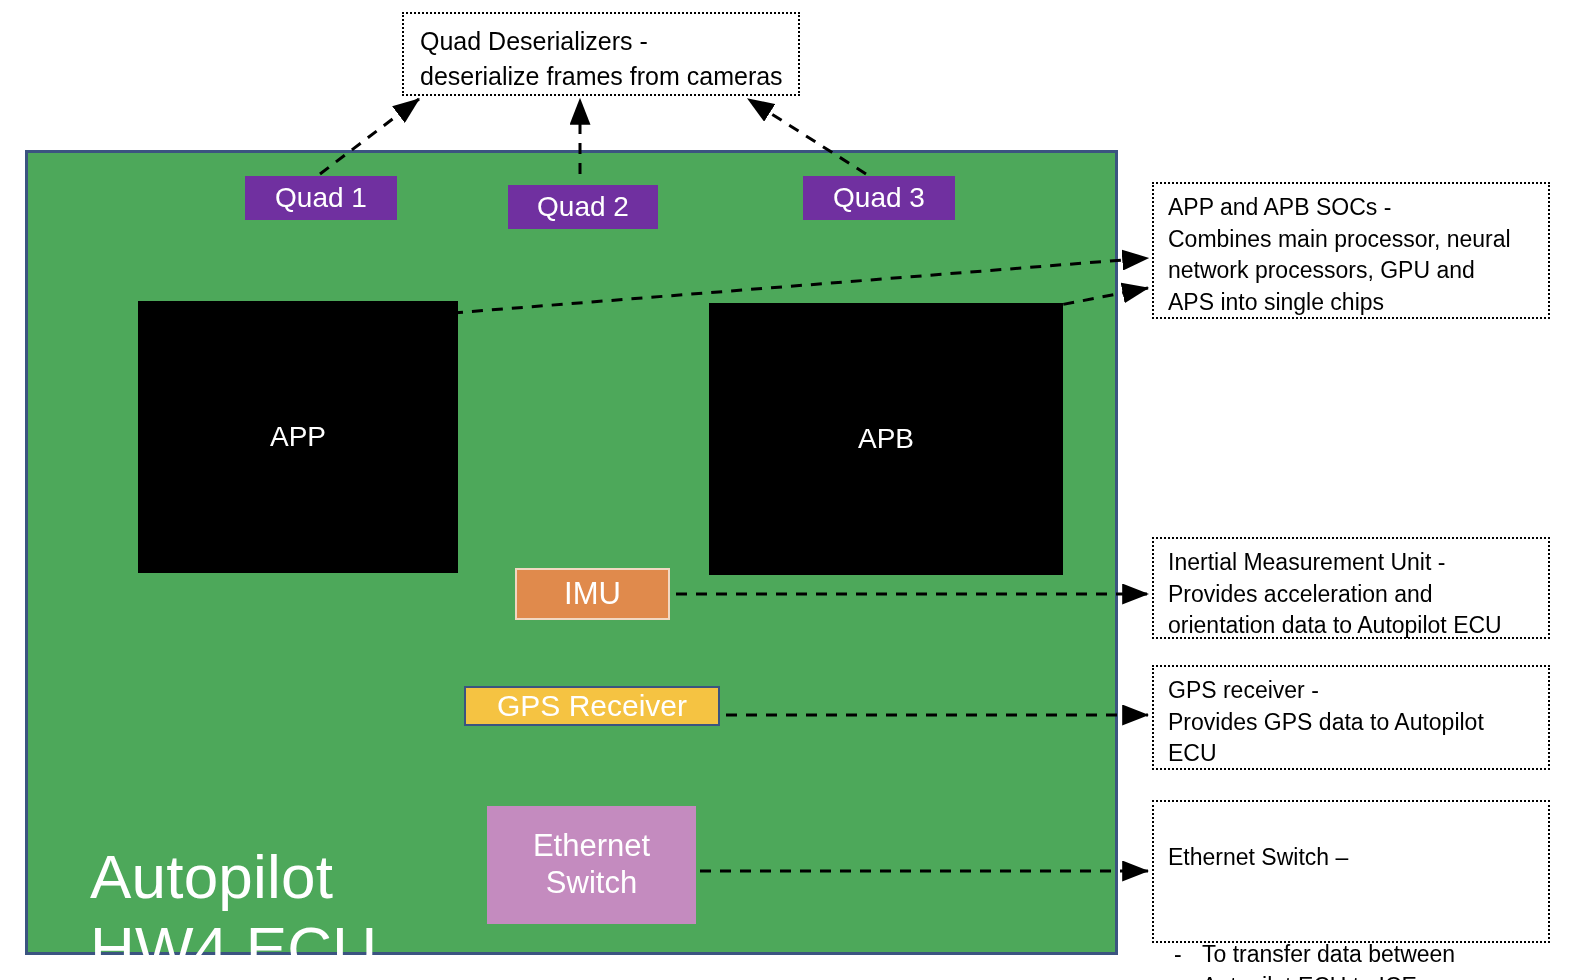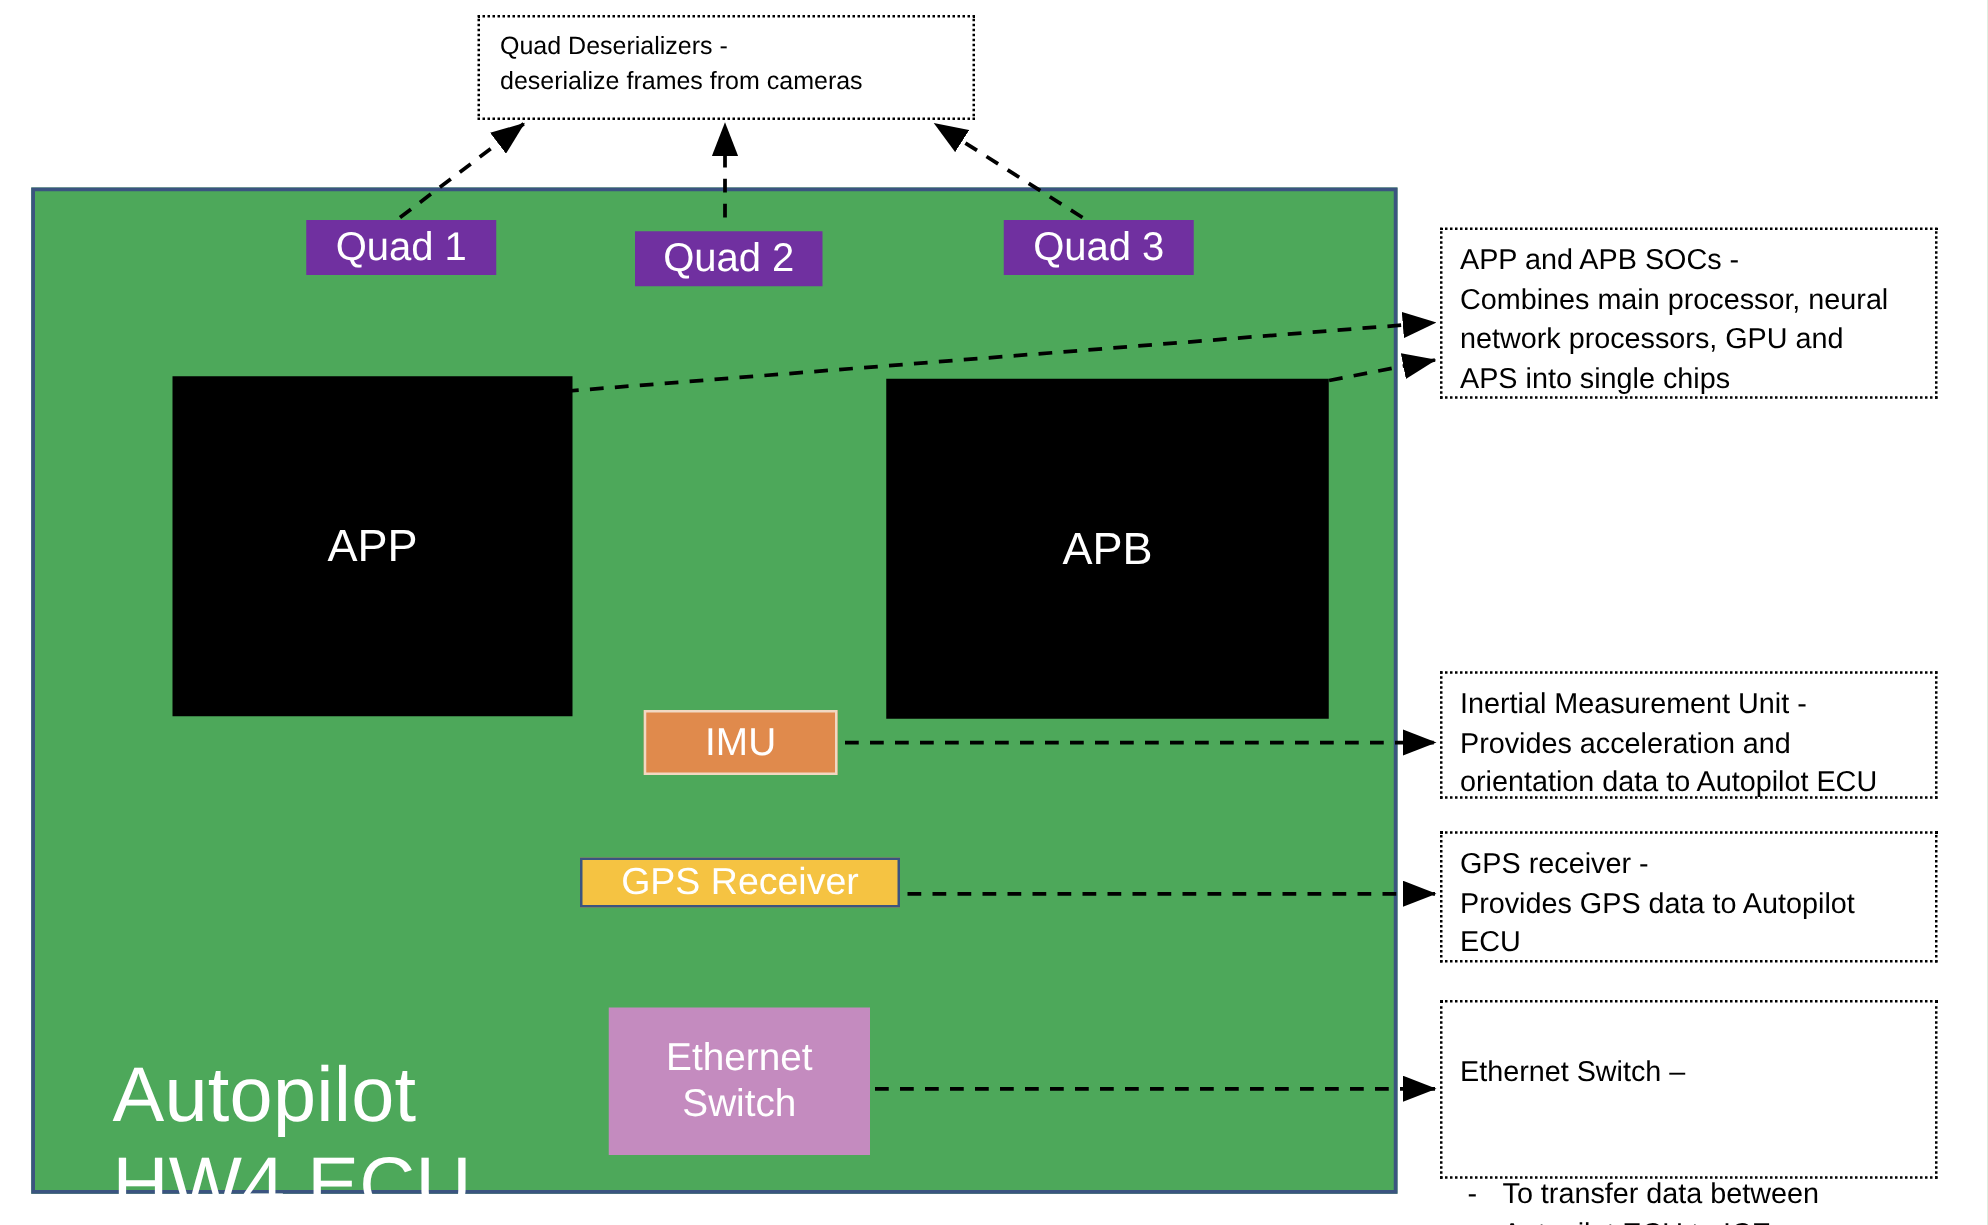--- a/index.html
+++ b/index.html
@@ -51,30 +51,30 @@
     align-items: center;
     justify-content: center;
     text-align: center;
     color: #ffffff;
     font-weight: 400;
     line-height: 1.18;
   }
 
   .quad {
     background: #7030A0;
-    font-size: 32px;
+    font-size: 28px;
     height: 44px;
   }
   .quad1 { left: 245px; top: 176px; width: 152px; }
   .quad2 { left: 508px; top: 161px; width: 150px; margin-top: 24px; }
   .quad3 { left: 789px; top: 176px; width: 152px; margin-left: 14px; }
 
   .soc {
     background: #000000;
-    font-size: 36px;
+    font-size: 28px;
     color: #ffffff;
   }
   .soc-app { left: 138px; top: 301px; width: 320px; height: 272px; }
   .soc-apb { left: 709px; top: 303px; width: 354px; height: 272px; }
 
   .imu {
     left: 515px; top: 568px; width: 155px; height: 52px;
     background: #E08A4C;
     border: 2px solid #F2D8C2;
     font-size: 31px;
@@ -99,23 +99,23 @@
     box-sizing: border-box;
     border: 2px dotted #000000;
     background: #ffffff;
     color: #000000;
     font-size: 23px;
     line-height: 1.38;
     padding: 8px 12px 8px 14px;
     white-space: pre-line;
   }
   .callout-top {
-    left: 382px; top: 12px; width: 398px; height: 84px;
+    left: 402px; top: 12px; width: 398px; height: 84px;
     padding: 10px 12px 8px 16px;
-    font-size: 20px;
+    font-size: 25px;
   }
   .callout-soc   { left: 1152px; top: 182px; width: 398px; height: 137px; }
   .callout-imu   { left: 1152px; top: 537px; width: 398px; height: 102px; }
   .callout-gps   { left: 1152px; top: 665px; width: 398px; height: 105px; }
   .callout-eth   { left: 1152px; top: 800px; width: 398px; height: 143px; }
 
   .callout-eth .eth-head { margin: 0 0 2px 0; }
   .callout-eth ul {
     margin: 0;
     padding: 0;

